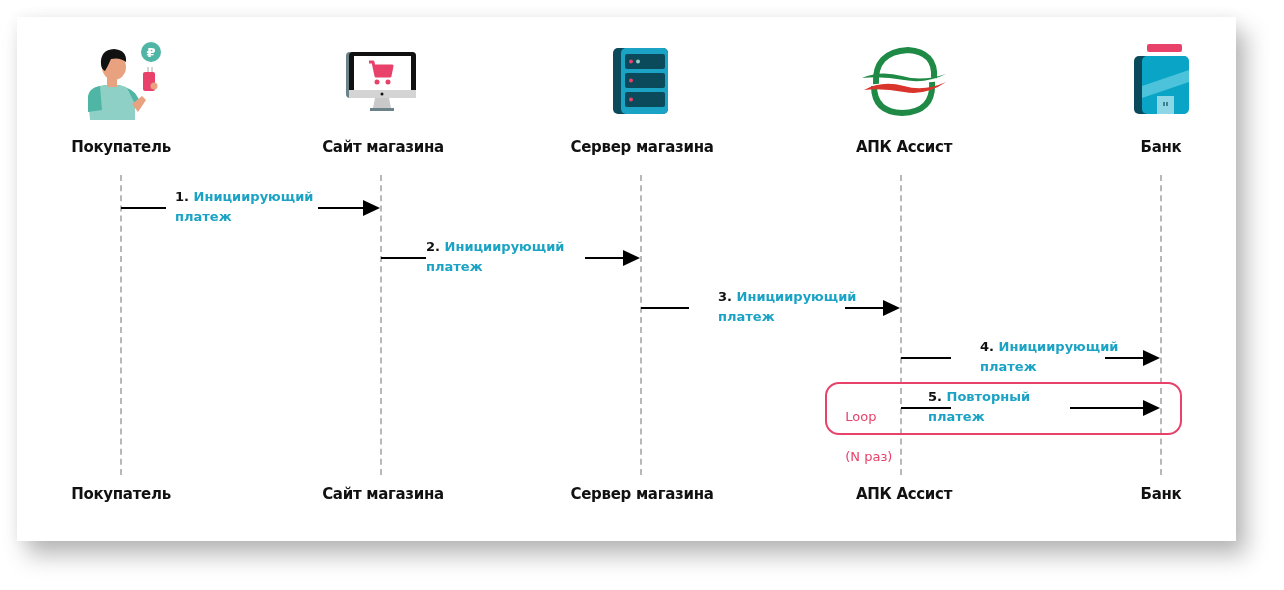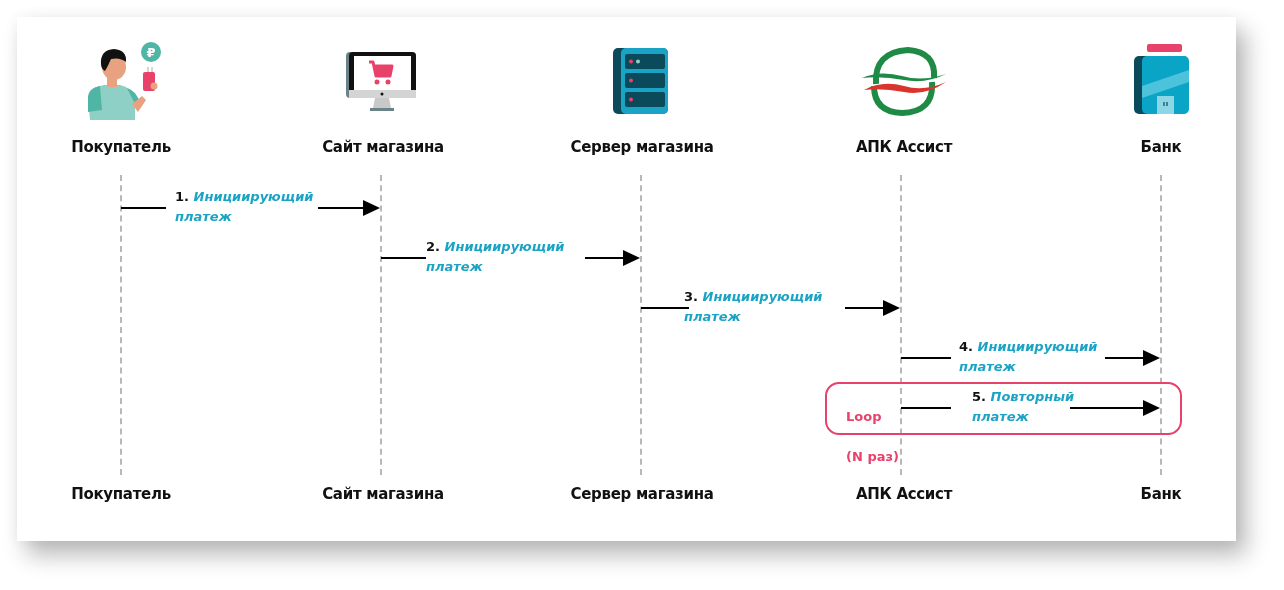--- a/index.html
+++ b/index.html
@@ -22,26 +22,26 @@
   .msg-line { position: absolute; height: 2px; background: #000; }
   .arrowhead {
     position: absolute; width: 0; height: 0;
     border-top: 8px solid transparent; border-bottom: 8px solid transparent;
     border-left: 17px solid #000;
   }
   .msg-text {
     position: absolute; font-weight: bold; font-size: 13px; line-height: 20px; white-space: nowrap;
   }
   .msg-num { color: #111111; }
-  .msg-label { color: #1aa3c4; font-style: italic; }
+  .msg-label { color: #1aa3c4; }
   .loop-box {
     position: absolute; border: 2px solid #e8416a; border-radius: 14px;
   }
   .loop-label {
-    position: absolute; color: #e8416a; font-weight: bold; font-size: 13px; line-height: 20px; white-space: pre;
+    position: absolute; color: #e8416a; font-weight: normal; font-size: 13px; line-height: 20px; white-space: pre;
   }
   .icon { position: absolute; }
 </style>
 </head>
 <body>
 
 <div class="card"></div>
 
 <svg class="icon" style="left:80px;top:40px" width="90" height="82" viewBox="0 0 90 82">
   <circle cx="71" cy="12" r="10" fill="#4fb5a4"></circle>
@@ -126,45 +126,45 @@
 <div class="msg-line" style="left:381px;top:257px;width:45px"></div>
 <div class="msg-text" style="left:426px;top:237px">
   <span class="msg-num">2.</span>
   <span class="msg-label">Инициирующий</span><br>
   <span class="msg-label">платеж</span>
 </div>
 <div class="msg-line" style="left:585px;top:257px;width:40px"></div>
 <div class="arrowhead" style="left:623px;top:250px"></div>
 
 <div class="msg-line" style="left:641px;top:307px;width:48px"></div>
-<div class="msg-text" style="left:684px;top:287px">
+<div class="msg-text" style="left:718px;top:287px">
   <span class="msg-num">3.</span>
   <span class="msg-label">Инициирующий</span><br>
   <span class="msg-label">платеж</span>
 </div>
 <div class="msg-line" style="left:845px;top:307px;width:40px"></div>
 <div class="arrowhead" style="left:883px;top:300px"></div>
 
 <div class="msg-line" style="left:901px;top:357px;width:50px"></div>
-<div class="msg-text" style="left:959px;top:337px">
+<div class="msg-text" style="left:980px;top:337px">
   <span class="msg-num">4.</span>
   <span class="msg-label">Инициирующий</span><br>
   <span class="msg-label">платеж</span>
 </div>
 <div class="msg-line" style="left:1105px;top:357px;width:40px"></div>
 <div class="arrowhead" style="left:1143px;top:350px"></div>
 
 <div class="loop-box" style="left:825px;top:382px;width:353px;height:49px"></div>
 <div class="loop-label" style="left:837px;top:387px">
   <span>Loop</span><br>
   <span>(N раз)</span>
 </div>
 
 <div class="msg-line" style="left:901px;top:407px;width:50px"></div>
-<div class="msg-text" style="left:972px;top:387px">
+<div class="msg-text" style="left:928px;top:387px">
   <span class="msg-num">5.</span>
   <span class="msg-label">Повторный</span><br>
   <span class="msg-label">платеж</span>
 </div>
 <div class="msg-line" style="left:1070px;top:407px;width:75px"></div>
 <div class="arrowhead" style="left:1143px;top:400px"></div>
 
 <div class="actor-label" style="left:121px;top:485px">Покупатель</div>
 <div class="actor-label" style="left:383px;top:485px">Сайт магазина</div>
 <div class="actor-label" style="left:642px;top:485px">Сервер магазина</div>

